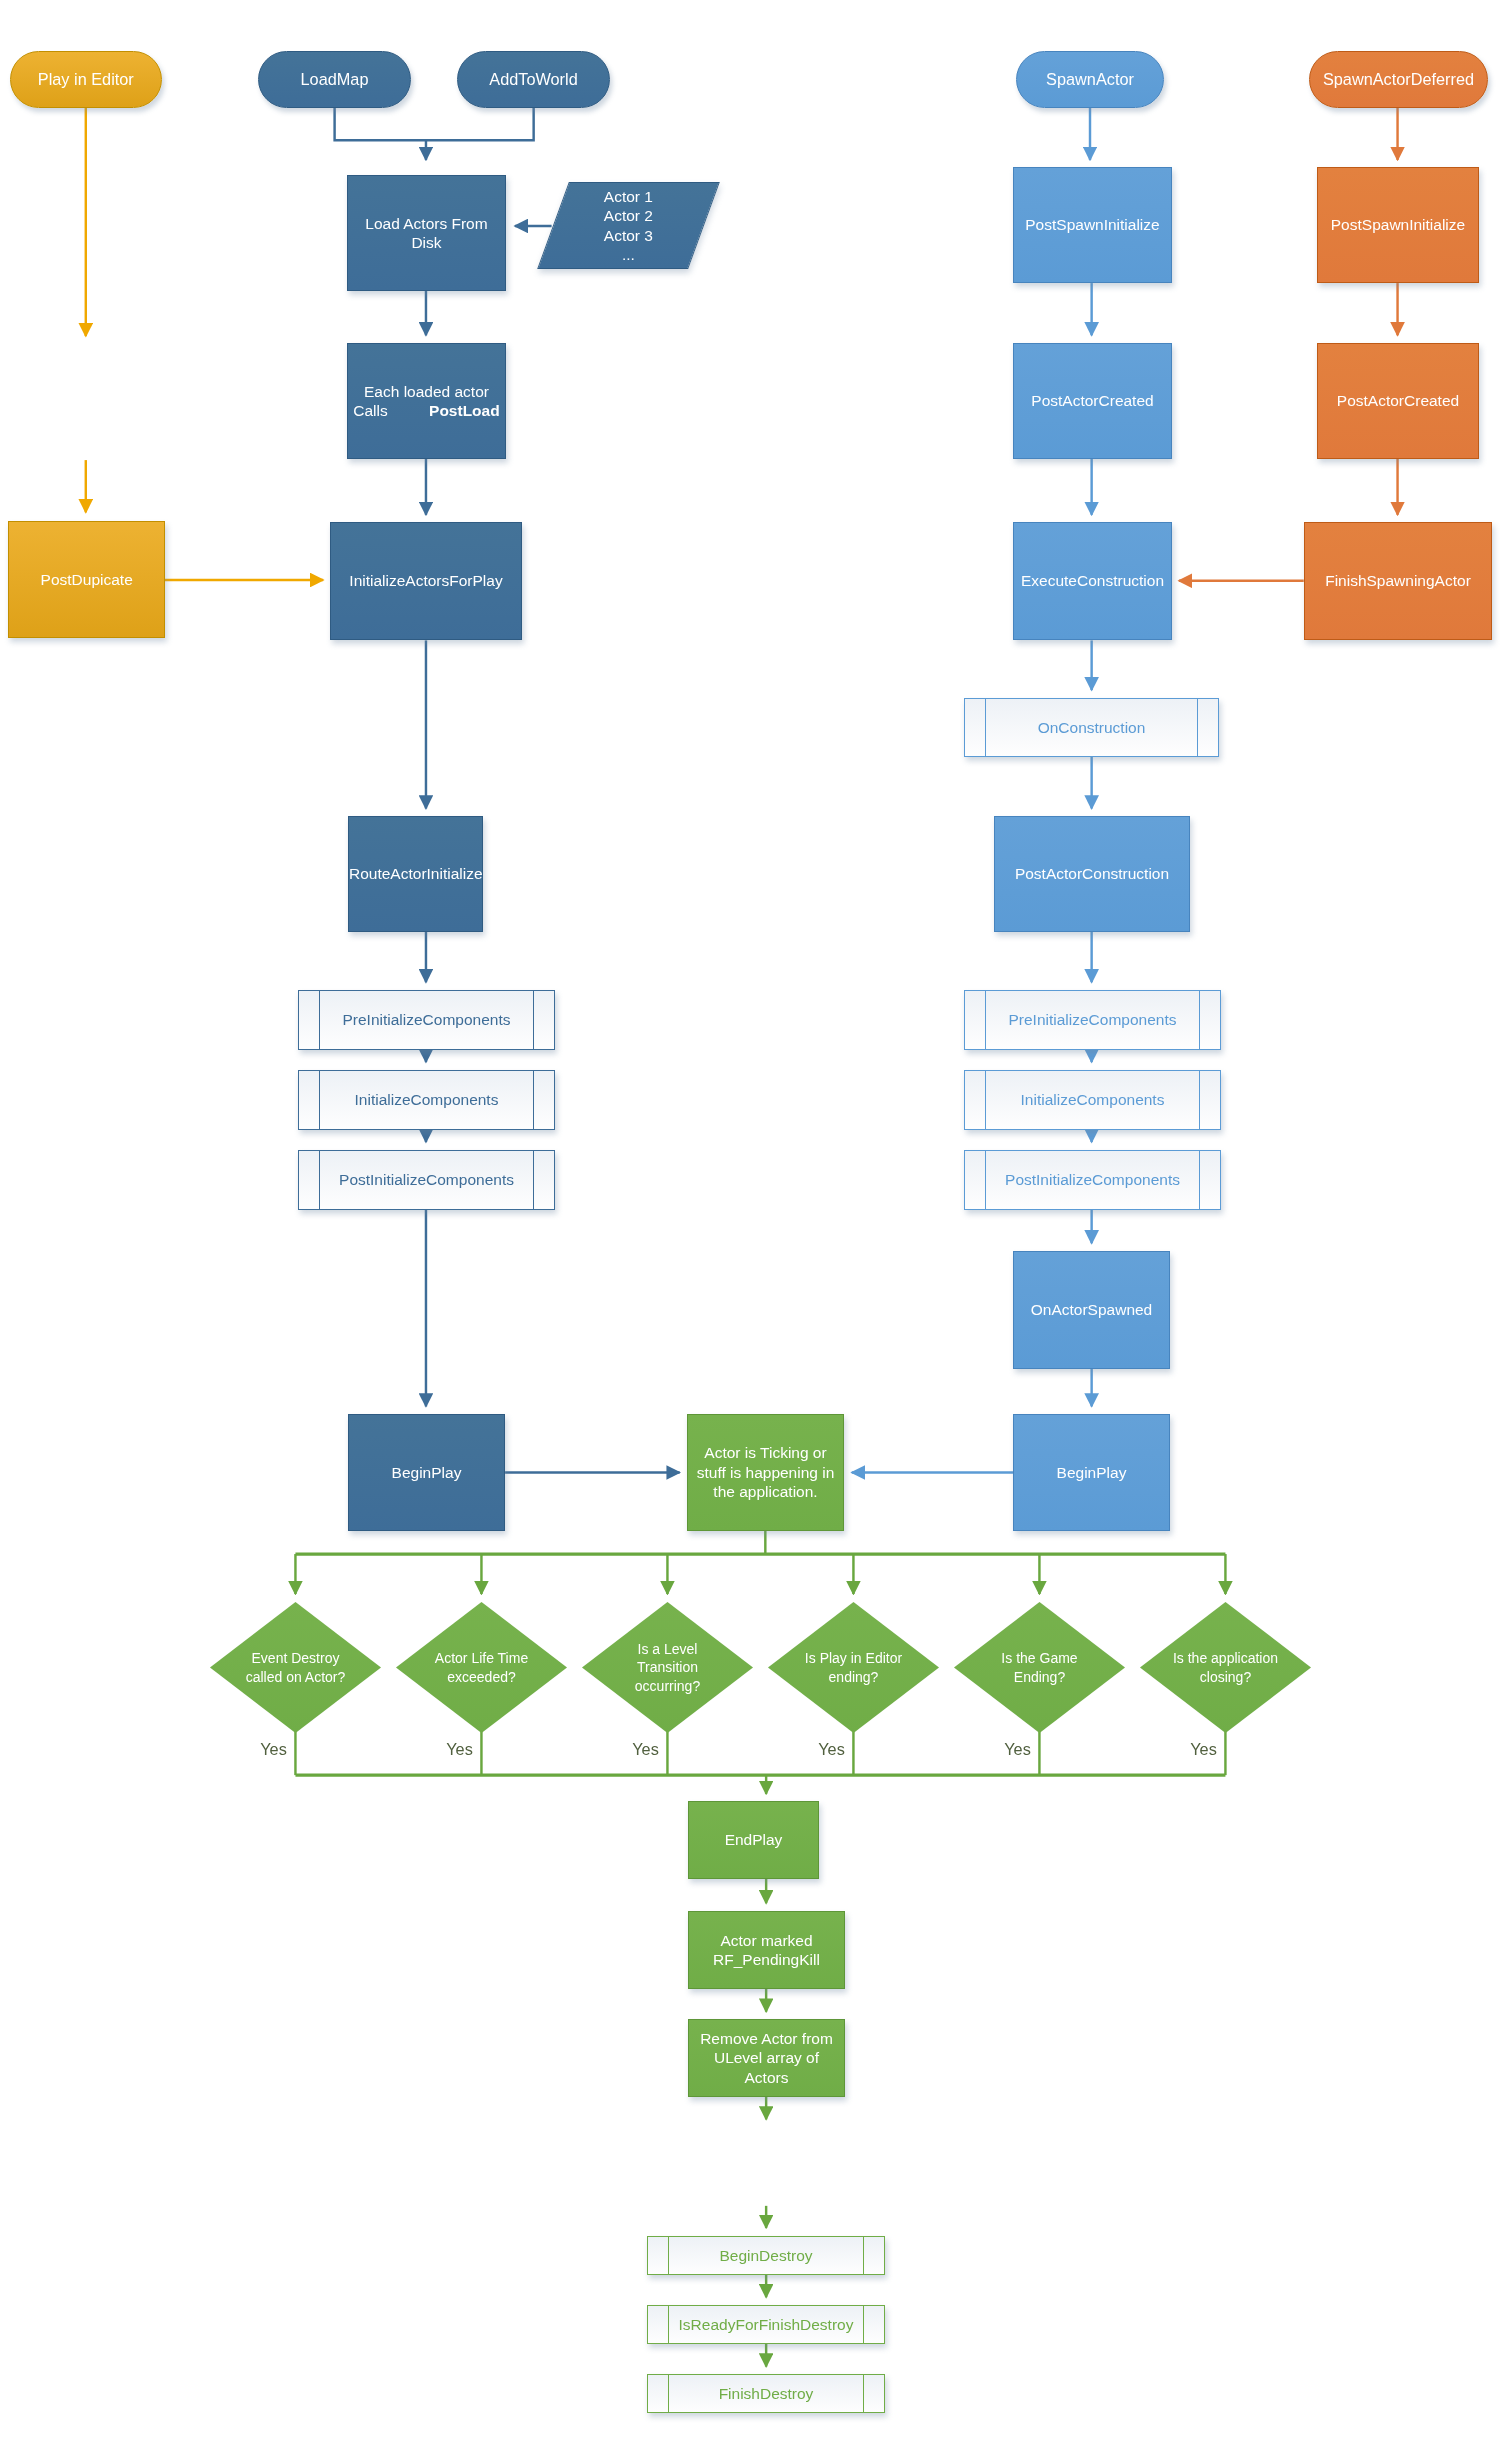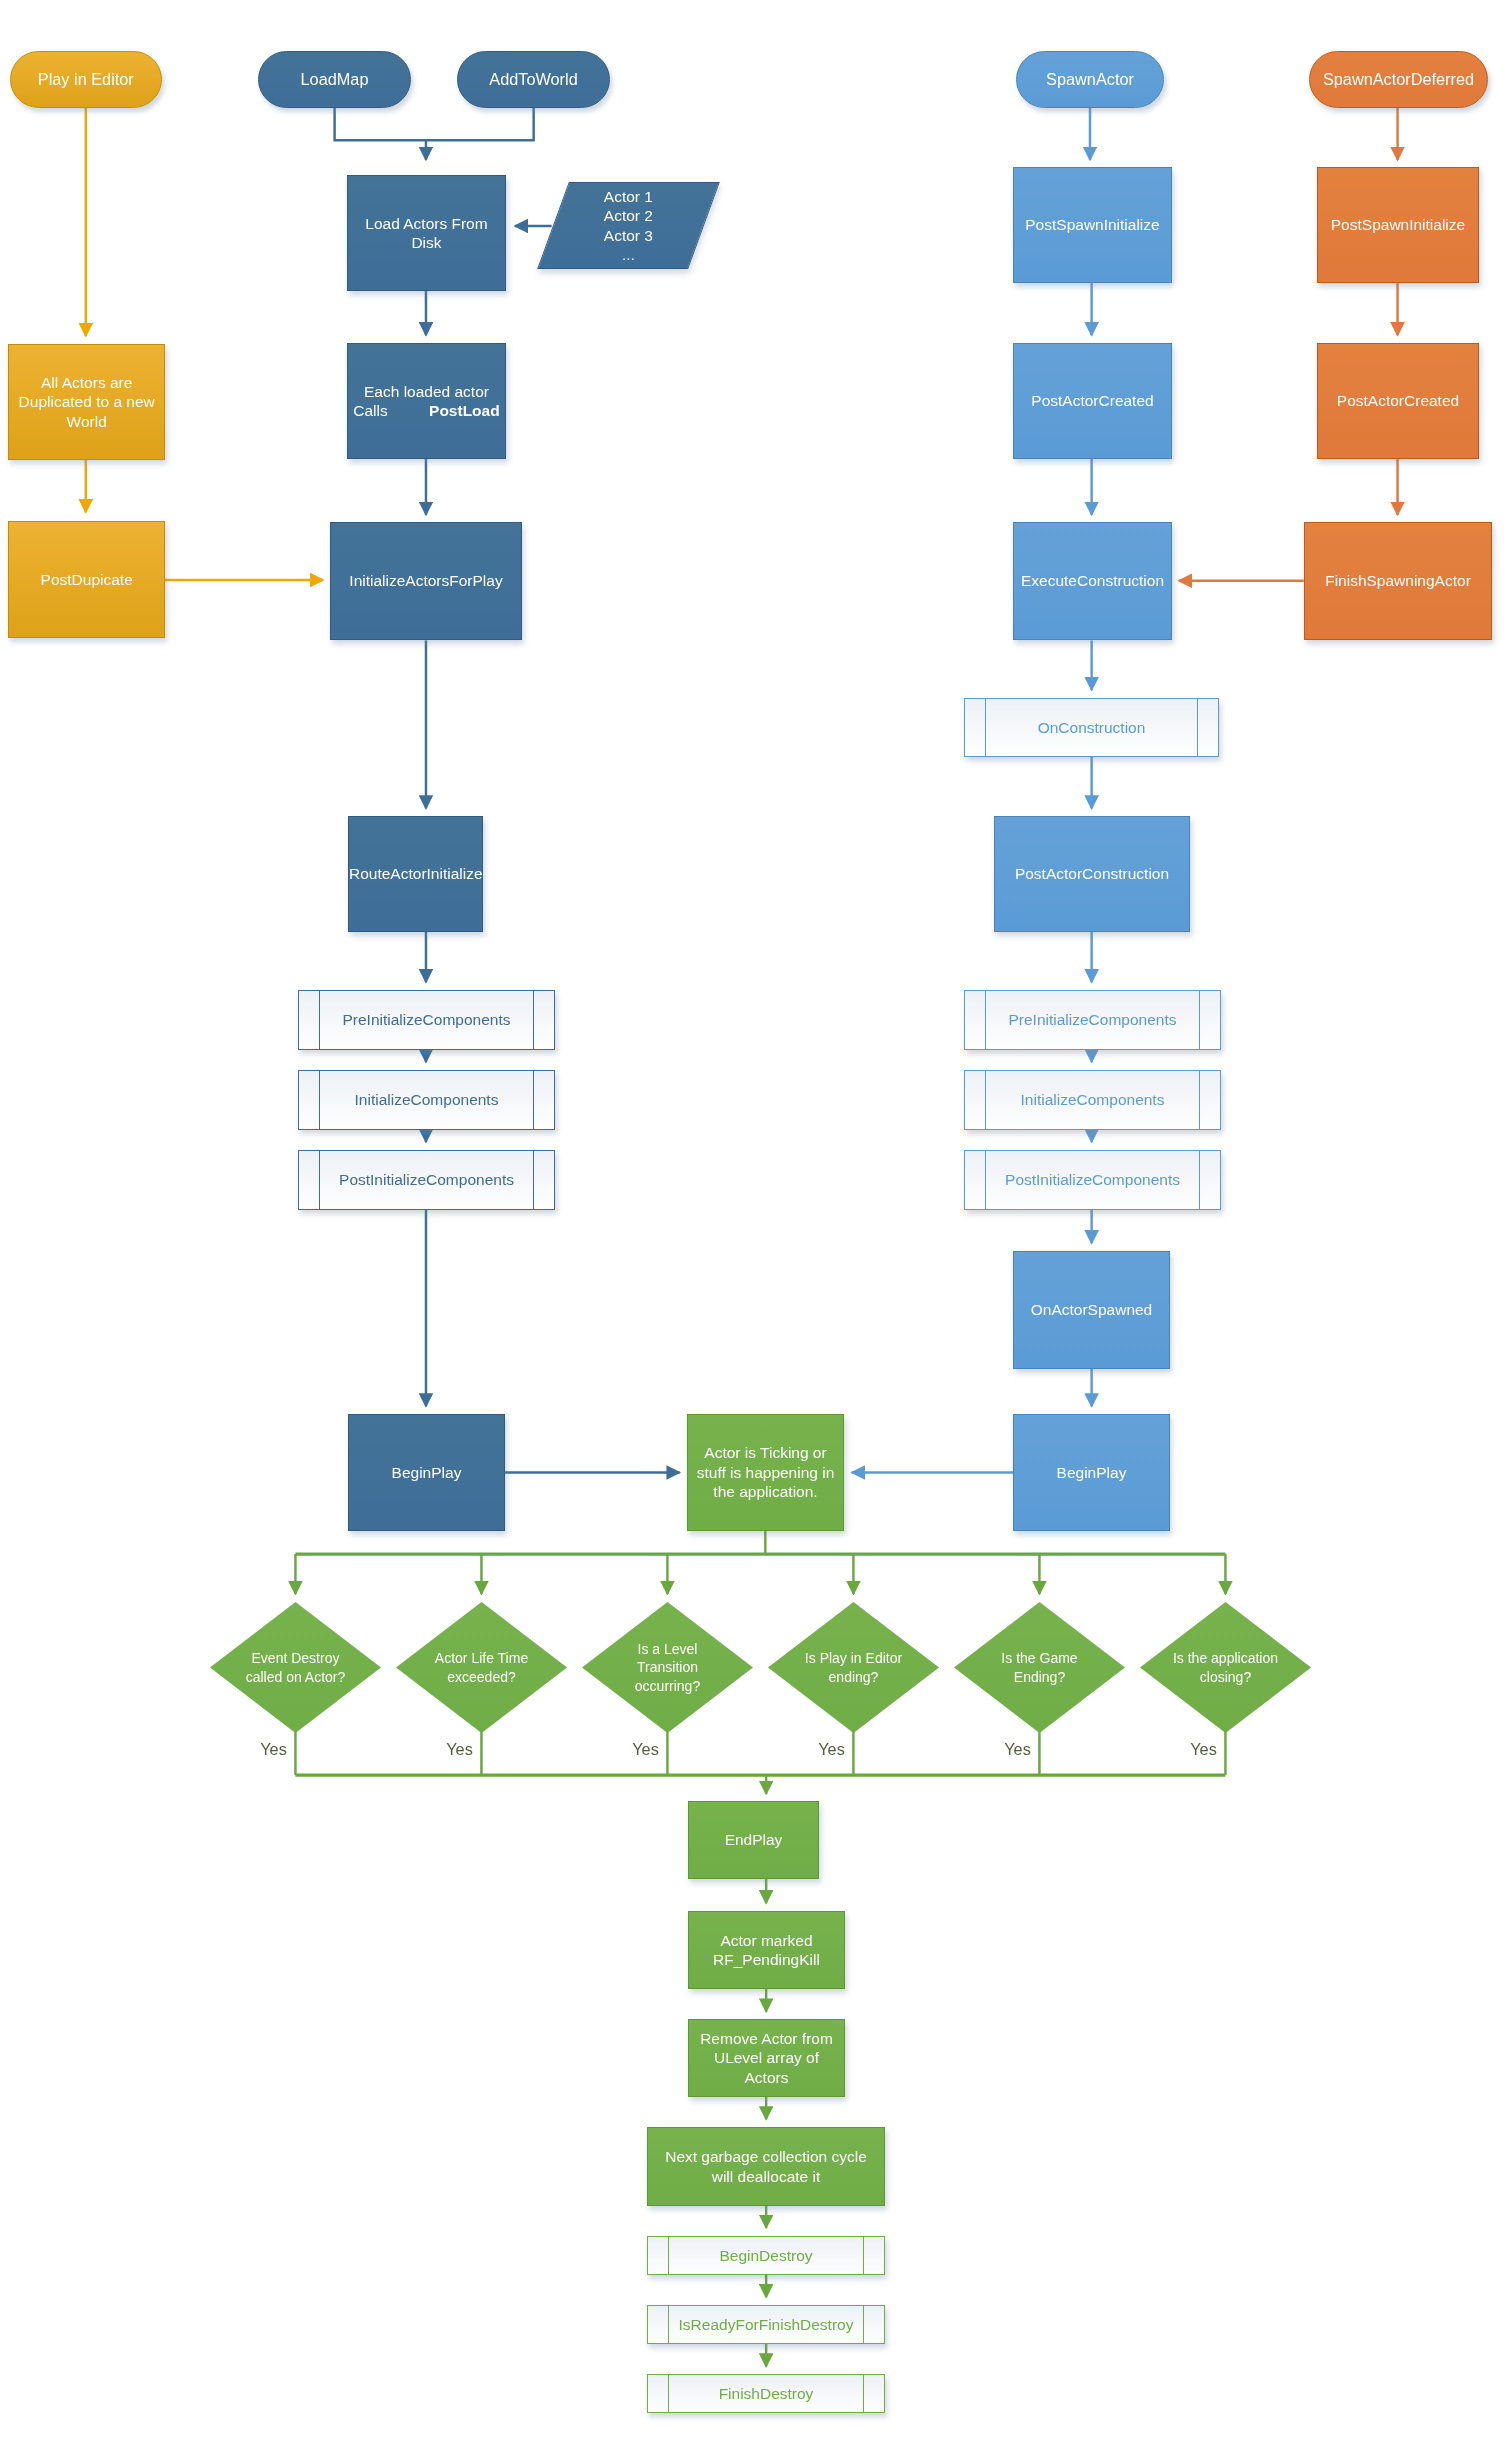--- a/index.html
+++ b/index.html
@@ -102,23 +102,20 @@
     <div class="node stadium shadow" style="left: 1016px; top: 51px; width: 148px; height: 57px; background: linear-gradient(rgb(100, 161, 216) 0%, rgb(91, 155, 213) 100%); border: 1.6px solid rgb(71, 132, 190); color: rgb(255, 255, 255);"><span class="wrap"><span>SpawnActor</span></span></div>
     <div class="node stadium shadow" style="left: 1309px; top: 51px; width: 179px; height: 57px; background: linear-gradient(rgb(227, 129, 63) 0%, rgb(224, 121, 59) 100%); border: 1.6px solid rgb(190, 91, 23); color: rgb(255, 255, 255);"><span class="wrap"><span>SpawnActorDeferred</span></span></div>
     <div class="node process shadow" style="left: 347px; top: 175px; width: 159px; height: 116px; background: linear-gradient(rgb(68, 115, 152) 0%, rgb(62, 109, 152) 100%); border: 1.6px solid rgb(47, 91, 130); color: rgb(255, 255, 255);"><span class="wrap"><span>Load Actors From
 Disk</span></span></div>
     <div class="node data-shape shadow" style="left: 553px; top: 182px; width: 151px; height: 87px; background: linear-gradient(rgb(68, 115, 152) 0%, rgb(62, 109, 152) 100%); border: 1.6px solid rgb(47, 91, 130); color: rgb(255, 255, 255);"><span class="wrap"><span>Actor 1
 Actor 2
 Actor 3
 ...</span></span></div>
     <div class="node process shadow" style="left: 1013px; top: 167px; width: 159px; height: 116px; background: linear-gradient(rgb(100, 161, 216) 0%, rgb(91, 155, 213) 100%); border: 1.6px solid rgb(71, 132, 190); color: rgb(255, 255, 255);"><span class="wrap"><span>PostSpawnInitialize</span></span></div>
     <div class="node process shadow" style="left: 1317px; top: 167px; width: 162px; height: 116px; background: linear-gradient(rgb(227, 129, 63) 0%, rgb(224, 121, 59) 100%); border: 1.6px solid rgb(190, 91, 23); color: rgb(255, 255, 255);"><span class="wrap"><span>PostSpawnInitialize</span></span></div>
-    <div class="node process shadow" style="left: 8.2px; top: 344px; width: 157px; height: 116px; background: linear-gradient(rgb(237, 178, 50) 0%, rgb(222, 161, 24) 100%); border: 1.6px solid rgb(194, 143, 0); color: rgb(255, 255, 255);"><span class="wrap"><span>All Actors are
-Duplicated to a new
-World</span></span></div>
     <div class="node process shadow" style="left: 347px; top: 343px; width: 159px; height: 116px; background: linear-gradient(rgb(68, 115, 152) 0%, rgb(62, 109, 152) 100%); border: 1.6px solid rgb(47, 91, 130); color: rgb(255, 255, 255);"><span class="wrap"><span>Each loaded actor
 Calls </span><b>PostLoad</b></span></div>
     <div class="node process shadow" style="left: 1013px; top: 343px; width: 159px; height: 116px; background: linear-gradient(rgb(100, 161, 216) 0%, rgb(91, 155, 213) 100%); border: 1.6px solid rgb(71, 132, 190); color: rgb(255, 255, 255);"><span class="wrap"><span>PostActorCreated</span></span></div>
     <div class="node process shadow" style="left: 1317px; top: 343px; width: 162px; height: 116px; background: linear-gradient(rgb(227, 129, 63) 0%, rgb(224, 121, 59) 100%); border: 1.6px solid rgb(190, 91, 23); color: rgb(255, 255, 255);"><span class="wrap"><span>PostActorCreated</span></span></div>
     <div class="node process shadow" style="left: 8.2px; top: 521px; width: 157px; height: 117px; background: linear-gradient(rgb(237, 178, 50) 0%, rgb(222, 161, 24) 100%); border: 1.6px solid rgb(194, 143, 0); color: rgb(255, 255, 255);"><span class="wrap"><span>PostDupicate</span></span></div>
     <div class="node process shadow" style="left: 330px; top: 522px; width: 192px; height: 118px; background: linear-gradient(rgb(68, 115, 152) 0%, rgb(62, 109, 152) 100%); border: 1.6px solid rgb(47, 91, 130); color: rgb(255, 255, 255);"><span class="wrap"><span>InitializeActorsForPlay</span></span></div>
     <div class="node process shadow" style="left: 1013px; top: 522px; width: 159px; height: 118px; background: linear-gradient(rgb(100, 161, 216) 0%, rgb(91, 155, 213) 100%); border: 1.6px solid rgb(71, 132, 190); color: rgb(255, 255, 255);"><span class="wrap"><span>ExecuteConstruction</span></span></div>
     <div class="node process shadow" style="left: 1304px; top: 522px; width: 188px; height: 118px; background: linear-gradient(rgb(227, 129, 63) 0%, rgb(224, 121, 59) 100%); border: 1.6px solid rgb(190, 91, 23); color: rgb(255, 255, 255);"><span class="wrap"><span>FinishSpawningActor</span></span></div>
     <div class="node predefined shadow" style="left: 964px; top: 698px; width: 255px; height: 59px; background: linear-gradient(rgb(237, 241, 246), rgb(254, 254, 254)); border: 1.6px solid rgb(91, 155, 213); color: rgb(91, 155, 213);"><i class="bar l" style="background: rgb(91, 155, 213);"></i><i class="bar r" style="background: rgb(91, 155, 213);"></i><span class="wrap"><span>OnConstruction</span></span></div>
     <div class="node process shadow" style="left: 348px; top: 816px; width: 135px; height: 116px; background: linear-gradient(rgb(68, 115, 152) 0%, rgb(62, 109, 152) 100%); border: 1.6px solid rgb(47, 91, 130); color: rgb(255, 255, 255);"><span class="wrap"><span>RouteActorInitialize</span></span></div>
@@ -153,19 +150,17 @@
     <div class="node label-yes" style="left: 617px; top: 1735px; width: 57px; height: 28px; color: rgb(81, 96, 63);"><span class="wrap"><span>Yes</span></span></div>
     <div class="node label-yes" style="left: 803px; top: 1735px; width: 57px; height: 28px; color: rgb(81, 96, 63);"><span class="wrap"><span>Yes</span></span></div>
     <div class="node label-yes" style="left: 989px; top: 1735px; width: 57px; height: 28px; color: rgb(81, 96, 63);"><span class="wrap"><span>Yes</span></span></div>
     <div class="node label-yes" style="left: 1175px; top: 1735px; width: 57px; height: 28px; color: rgb(81, 96, 63);"><span class="wrap"><span>Yes</span></span></div>
     <div class="node process shadow" style="left: 688px; top: 1801px; width: 131px; height: 78px; background: linear-gradient(rgb(119, 178, 77) 0%, rgb(112, 173, 71) 100%); border: 1.6px solid rgb(94, 150, 56); color: rgb(255, 255, 255);"><span class="wrap"><span>EndPlay</span></span></div>
     <div class="node process shadow" style="left: 688px; top: 1911px; width: 157px; height: 78px; background: linear-gradient(rgb(119, 178, 77) 0%, rgb(112, 173, 71) 100%); border: 1.6px solid rgb(94, 150, 56); color: rgb(255, 255, 255);"><span class="wrap"><span>Actor marked
 RF_PendingKill</span></span></div>
     <div class="node process shadow" style="left: 688px; top: 2019px; width: 157px; height: 78px; background: linear-gradient(rgb(119, 178, 77) 0%, rgb(112, 173, 71) 100%); border: 1.6px solid rgb(94, 150, 56); color: rgb(255, 255, 255);"><span class="wrap"><span>Remove Actor from
 ULevel array of
 Actors</span></span></div>
-    <div class="node process shadow" style="left: 647px; top: 2127px; width: 238px; height: 79px; background: linear-gradient(rgb(119, 178, 77) 0%, rgb(112, 173, 71) 100%); border: 1.6px solid rgb(94, 150, 56); color: rgb(255, 255, 255);"><span class="wrap"><span>Next garbage collection cycle
-will deallocate it</span></span></div>
     <div class="node predefined shadow" style="left: 647px; top: 2236px; width: 238px; height: 39px; background: linear-gradient(rgb(237, 241, 246), rgb(254, 254, 254)); border: 1.6px solid rgb(112, 173, 71); color: rgb(112, 173, 71);"><i class="bar l" style="background: rgb(112, 173, 71);"></i><i class="bar r" style="background: rgb(112, 173, 71);"></i><span class="wrap"><span>BeginDestroy</span></span></div>
     <div class="node predefined shadow" style="left: 647px; top: 2305px; width: 238px; height: 39px; background: linear-gradient(rgb(237, 241, 246), rgb(254, 254, 254)); border: 1.6px solid rgb(112, 173, 71); color: rgb(112, 173, 71);"><i class="bar l" style="background: rgb(112, 173, 71);"></i><i class="bar r" style="background: rgb(112, 173, 71);"></i><span class="wrap"><span>IsReadyForFinishDestroy</span></span></div>
     <div class="node predefined shadow" style="left: 647px; top: 2374px; width: 238px; height: 39px; background: linear-gradient(rgb(237, 241, 246), rgb(254, 254, 254)); border: 1.6px solid rgb(112, 173, 71); color: rgb(112, 173, 71);"><i class="bar l" style="background: rgb(112, 173, 71);"></i><i class="bar r" style="background: rgb(112, 173, 71);"></i><span class="wrap"><span>FinishDestroy</span></span></div>
   </div>
 
 
 </body></html>

